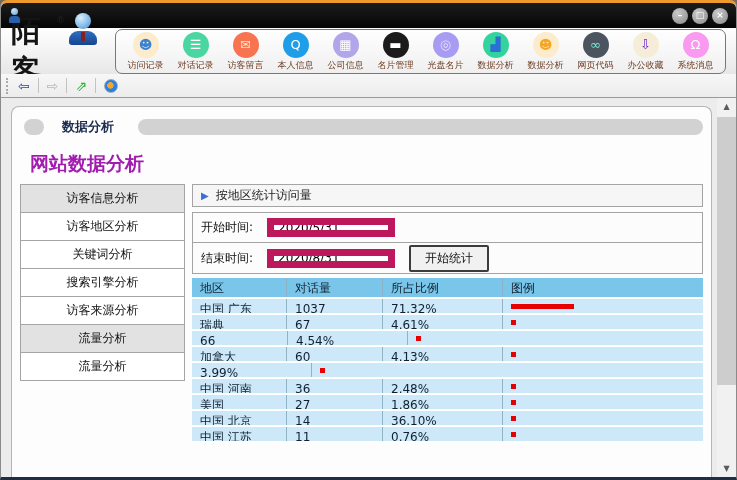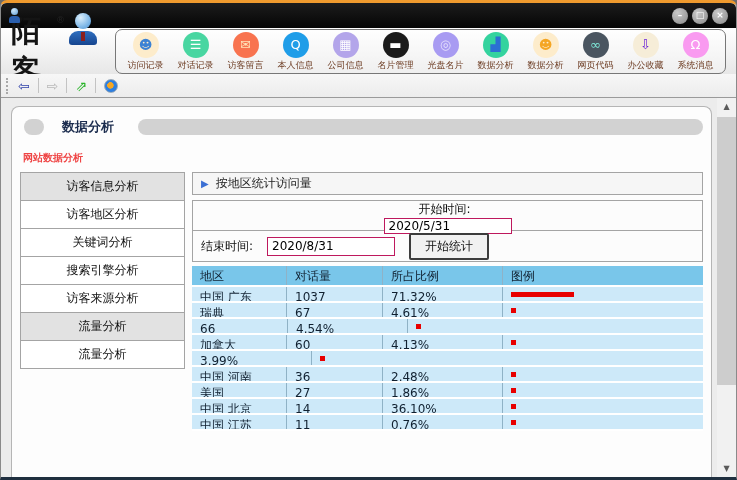--- a/index.html
+++ b/index.html
@@ -47,37 +47,37 @@
   .content-left{ flex:1; padding:8px 5px 0 10px; overflow:hidden; }
   .panel{ background:#fdfdfd; border:1px solid #b5b5b5; border-bottom:none; border-radius:8px 8px 0 0;
           height:100%; padding:9px 8px 0 8px; overflow:hidden; }
 
   .panel-head{ display:flex; align-items:center; margin:2px 0 0 4px; }
   .pill{ height:16px; background:#d2d2d2; border-radius:8px; }
   .pill.small{ width:20px; }
   .pill.long{ flex:1; margin-left:24px; }
   .panel-title{ font-size:13px; font-weight:bold; color:#1b2c4e; margin-left:18px; }
 
-  .section-title{ font-size:10px; font-weight:bold; color:#ef4444; margin:15px 0 7px 3px; }
+  .section-title{ font-size:19px; font-weight:bold; color:#a21caf; margin:15px 0 7px 10px; }
 
   .cols{ display:flex; align-items:flex-start; }
   .sidebar{ width:165px; flex:0 0 auto; }
   .side-item{ height:29px; line-height:27px; text-align:center; font-size:12px; color:#111;
               border:1px solid #a4a4a4; background:#fff; margin-top:-1px; cursor:default;}
   .side-item:first-child{ margin-top:0; }
   .side-item.hdr{ background:#e2e2e2; }
 
   .main{ flex:1; margin-left:7px; }
   .sec-box{ border:1px solid #a4a4a4; background:#f6f6f6; height:23px; display:flex; align-items:center; font-size:12px; color:#222;}
   .sec-arrow{ color:#3b6fd4; font-size:10px; margin:0 7px 0 8px; }
   .form-box{ border:1px solid #a4a4a4; margin-top:5px; background:#fcfcfc;}
   .form-row{ height:30px; display:flex; align-items:center; font-size:12px; color:#111; }
-  .form-row.first{ border-bottom:1px solid #a4a4a4;flex-direction:column; }
+  .form-row.first{ border-bottom:1px solid #a4a4a4; }
   .form-label{ margin-left:8px; width:66px; }
-  .form-input{ width:128px; height:19px; border:1px solid #be185d; font-size:12px; padding:0 4px;
+  .form-input{ width:128px; height:19px; border:7px solid #be185d; font-size:12px; padding:0 4px;
                font-family:"DejaVu Sans","Liberation Sans",sans-serif; background:#fff;}
   .btn{ margin-left:14px; border:2px solid #3c3c3c; border-radius:2px; background:#f1f1f1;
         font-size:12px; padding:3px 14px; color:#111; cursor:default;
         font-family:"DejaVu Sans","Liberation Sans",sans-serif;}
 
   .table{ margin-top:4px; font-size:12px; color:#102030; }
   .trow{ display:flex; height:16px; background:#cde9f9; border-bottom:2px solid #fff; align-items:center;}
   .trow.head{ background:#79c6ea; height:21px; }
   .tcell{ padding-left:8px; height:100%; line-height:20px; border-right:1px solid #8fb2c6; overflow:hidden; white-space:nowrap;}
   .tcell.c0{ width:95px; }

